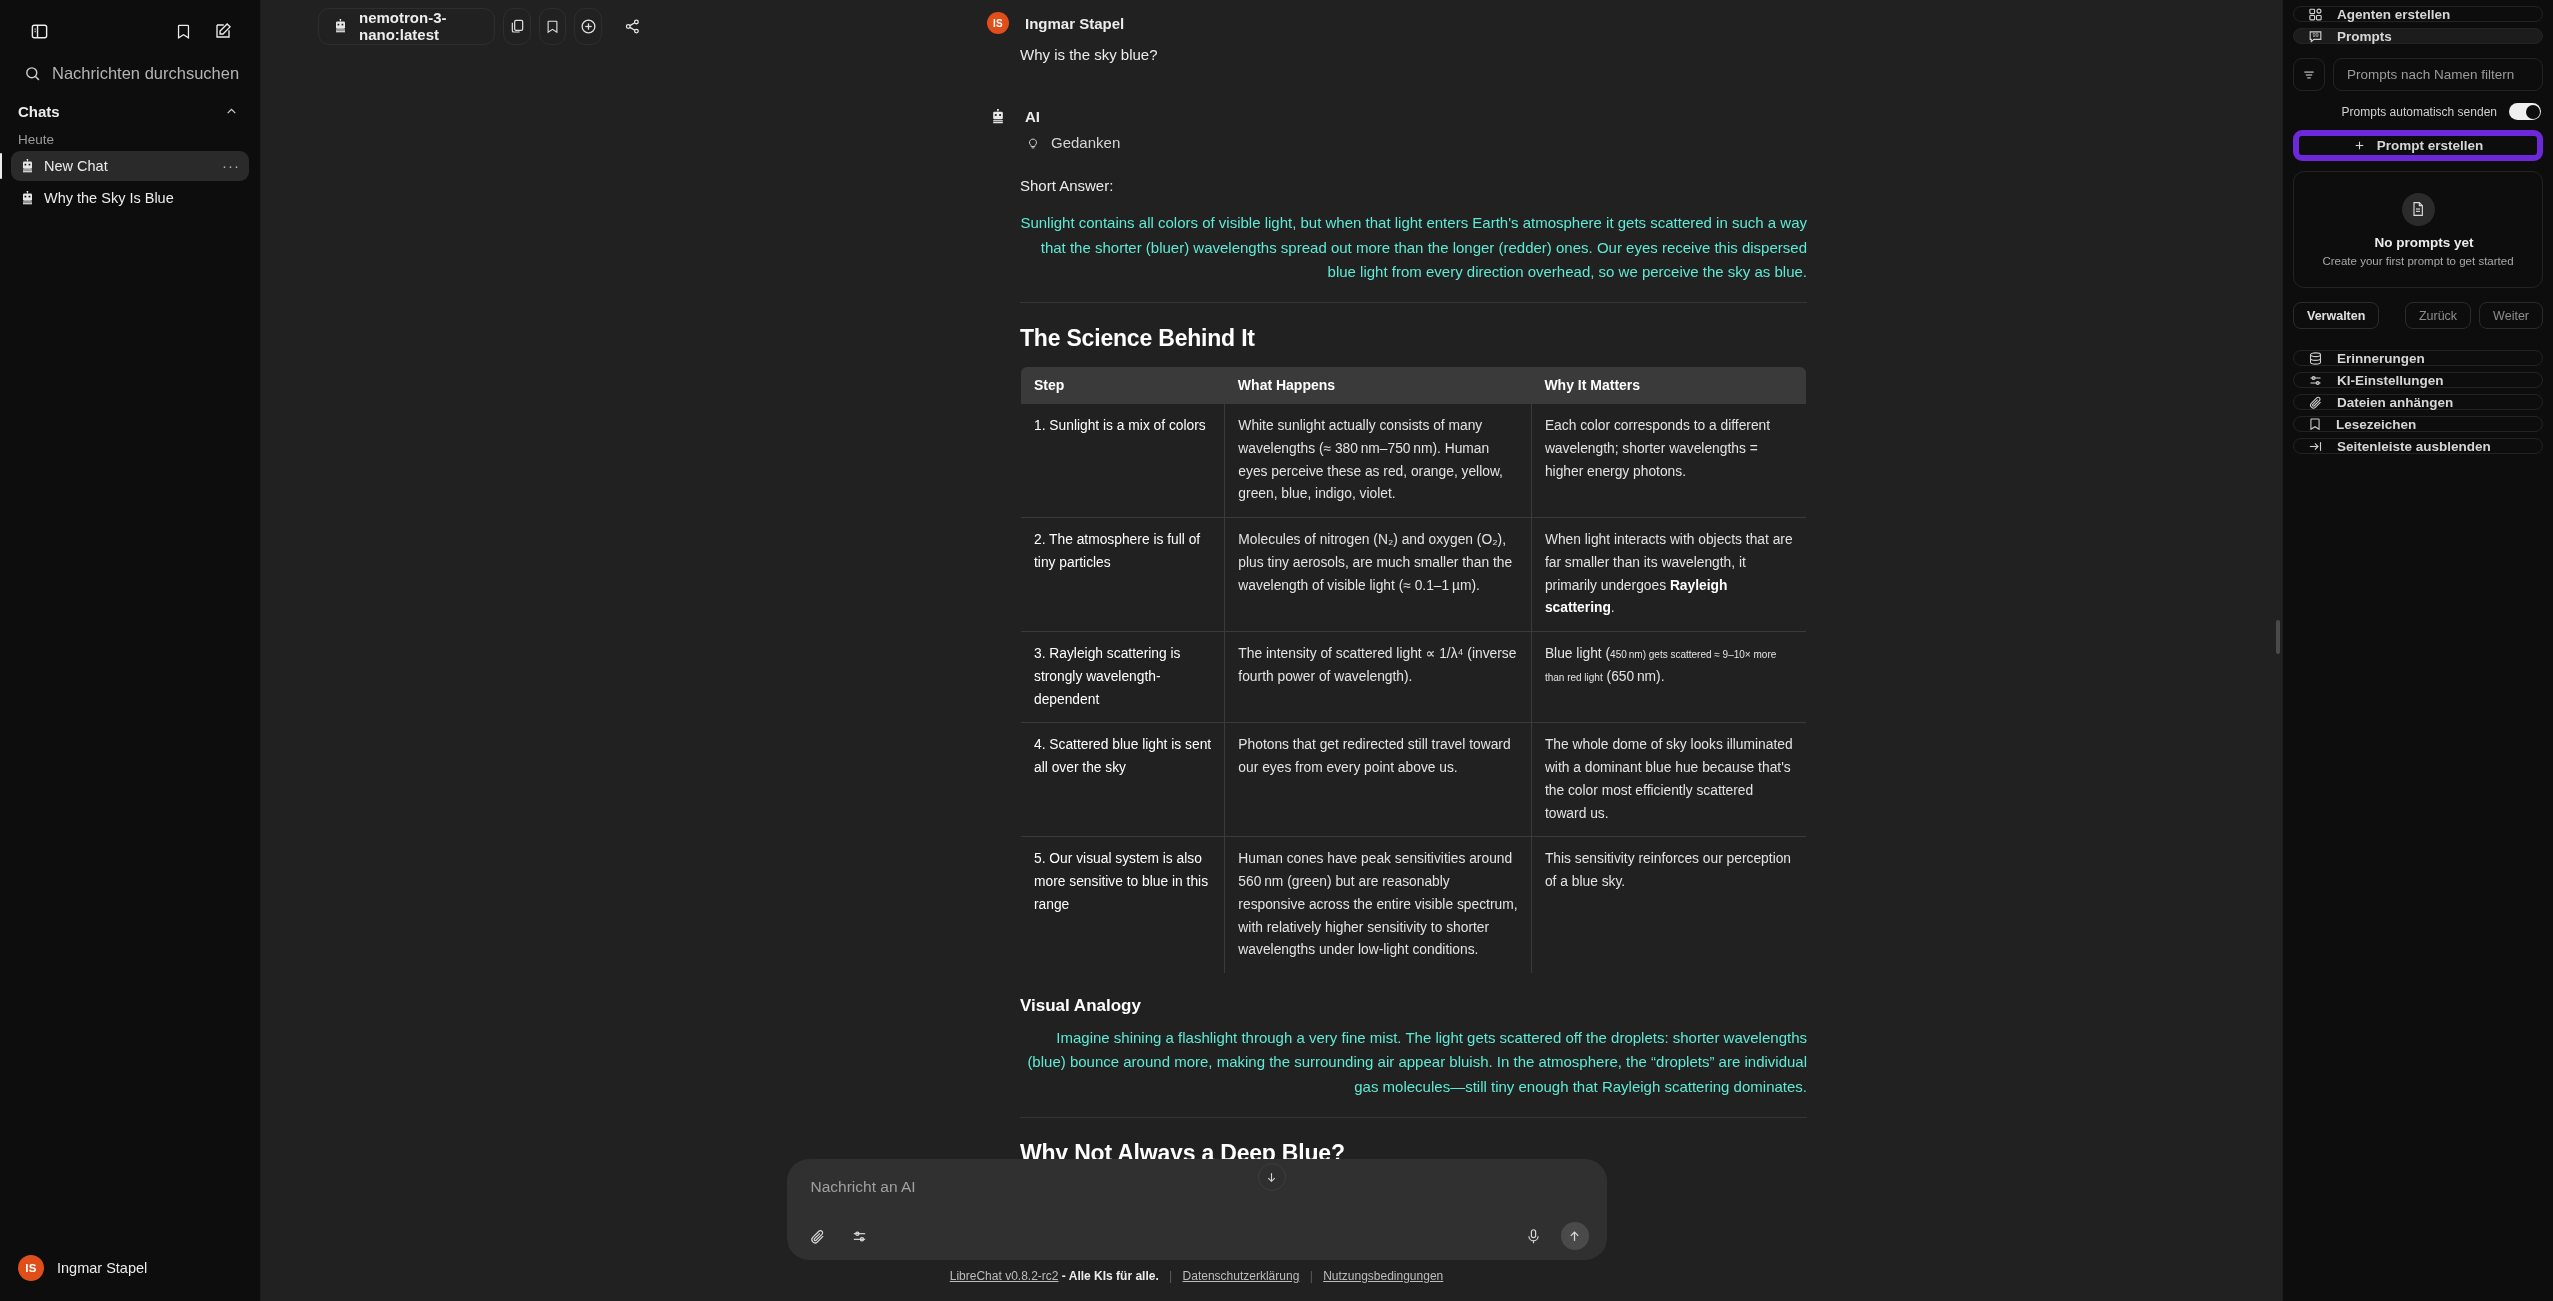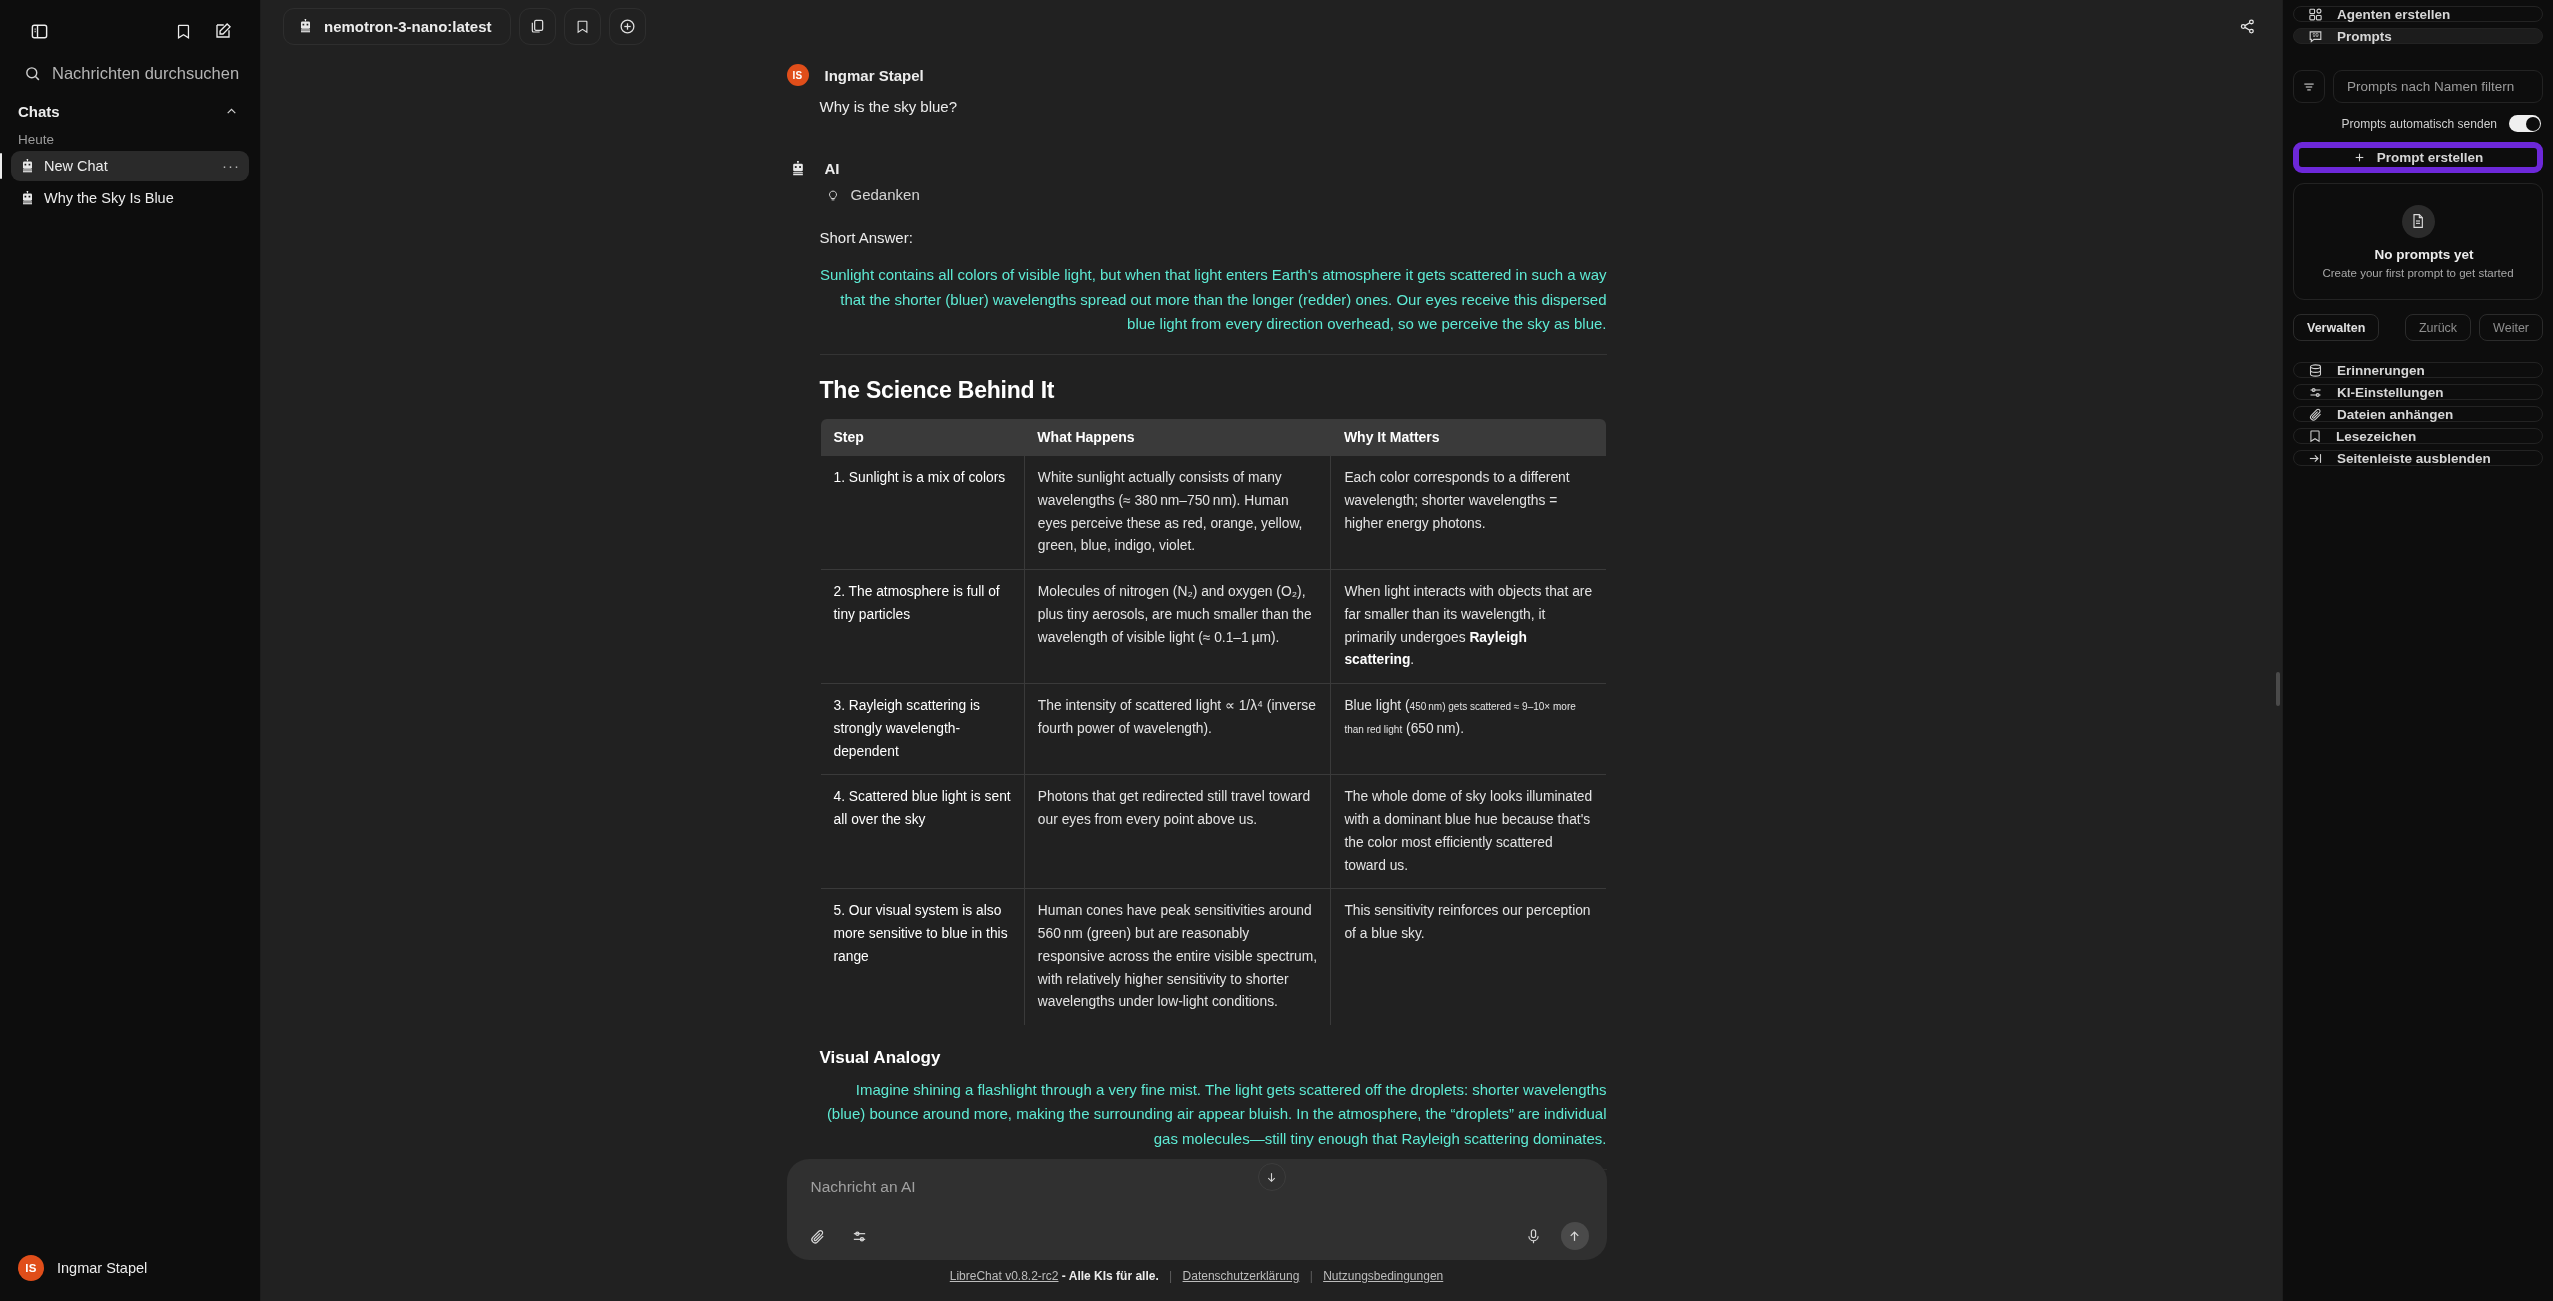--- a/index.html
+++ b/index.html
@@ -47,22 +47,22 @@
   .dots { font-size: 15px; color: #b4b4b4; letter-spacing: 1px; line-height: 6px; }
 
   .sb-spacer { flex: 1; }
   .sb-user { display: flex; align-items: center; gap: 13px; padding: 14px 18px 20px 18px; cursor: pointer; }
   .avatar { width: 26px; height: 26px; border-radius: 50%; background: #e04e1a;
             color: #fff; font-size: 11.5px; font-weight: bold; display: flex;
             align-items: center; justify-content: center; letter-spacing: .3px; }
   .sb-user .nm { font-size: 14.5px; color: #ececec; }
 
   
-  .center { flex: 1; display: flex; flex-direction: column; position: relative;
-            background: #212121; min-width: 0; }
+  .center { flex: 1; display: flex; flex-direction: row; position: relative;
+            background: #212121; min-width: 0; padding-left: 35px; }
   .topbar { height: 52px; display: flex; align-items: center; padding: 0 16px 0 22px;
             gap: 8px; flex: 0 0 52px; }
   .model-pill { display: flex; align-items: center; gap: 12px; height: 37px;
                 padding: 0 18px 0 15px; border: 1px solid #2e2e2e; border-radius: 11px;
                 cursor: pointer; background: transparent; }
   .model-pill .nm { font-size: 15px; font-weight: bold; color: #ececec; }
   .sq-btn { width: 37px; height: 37px; border: 1px solid #2e2e2e; border-radius: 11px;
             display: flex; align-items: center; justify-content: center; cursor: pointer; }
   .topbar-spacer { flex: 1; }
 
@@ -145,21 +145,21 @@
 
   
   .rightpanel { width: 271px; flex: 0 0 271px; background: #0d0d0d;
                 border-left: 1px solid #1d1d1d; padding: 6px 10px 0 10px;
                 display: flex; flex-direction: column; gap: 6px; }
   .rp-item { display: flex; align-items: center; gap: 14px; height: 16px;
              border: 1px solid #232323; border-radius: 9px; padding: 0 14px;
              cursor: pointer; background: transparent; }
   .rp-item.sel { background: #1c1c1c; }
   .rp-item .lbl { font-size: 13.5px; font-weight: bold; color: #d6d6d6; }
-  .filter-row { display: flex; gap: 8px; align-items: center; margin-top: 20px; }
+  .filter-row { display: flex; gap: 8px; align-items: center; margin-top: 8px; }
   .filter-btn { width: 32px; height: 33px; border: 1px solid #232323; border-radius: 9px;
                 display: flex; align-items: center; justify-content: center; cursor: pointer; }
   .filter-input { flex: 1; height: 33px; border: 1px solid #232323; border-radius: 9px;
                   display: flex; align-items: center; padding: 0 13px; cursor: text; }
   .filter-input .ph { font-size: 13.5px; color: #9b9b9b; }
   .toggle-row { display: flex; align-items: center; justify-content: flex-end; gap: 12px;
                 padding: 6px 2px 2px 0; }
   .toggle-row .lbl { font-size: 12px; color: #d0d0d0; }
   .switch { width: 32px; height: 17px; border-radius: 10px; background: #f0f0f0;
             position: relative; cursor: pointer; flex: 0 0 32px; }

